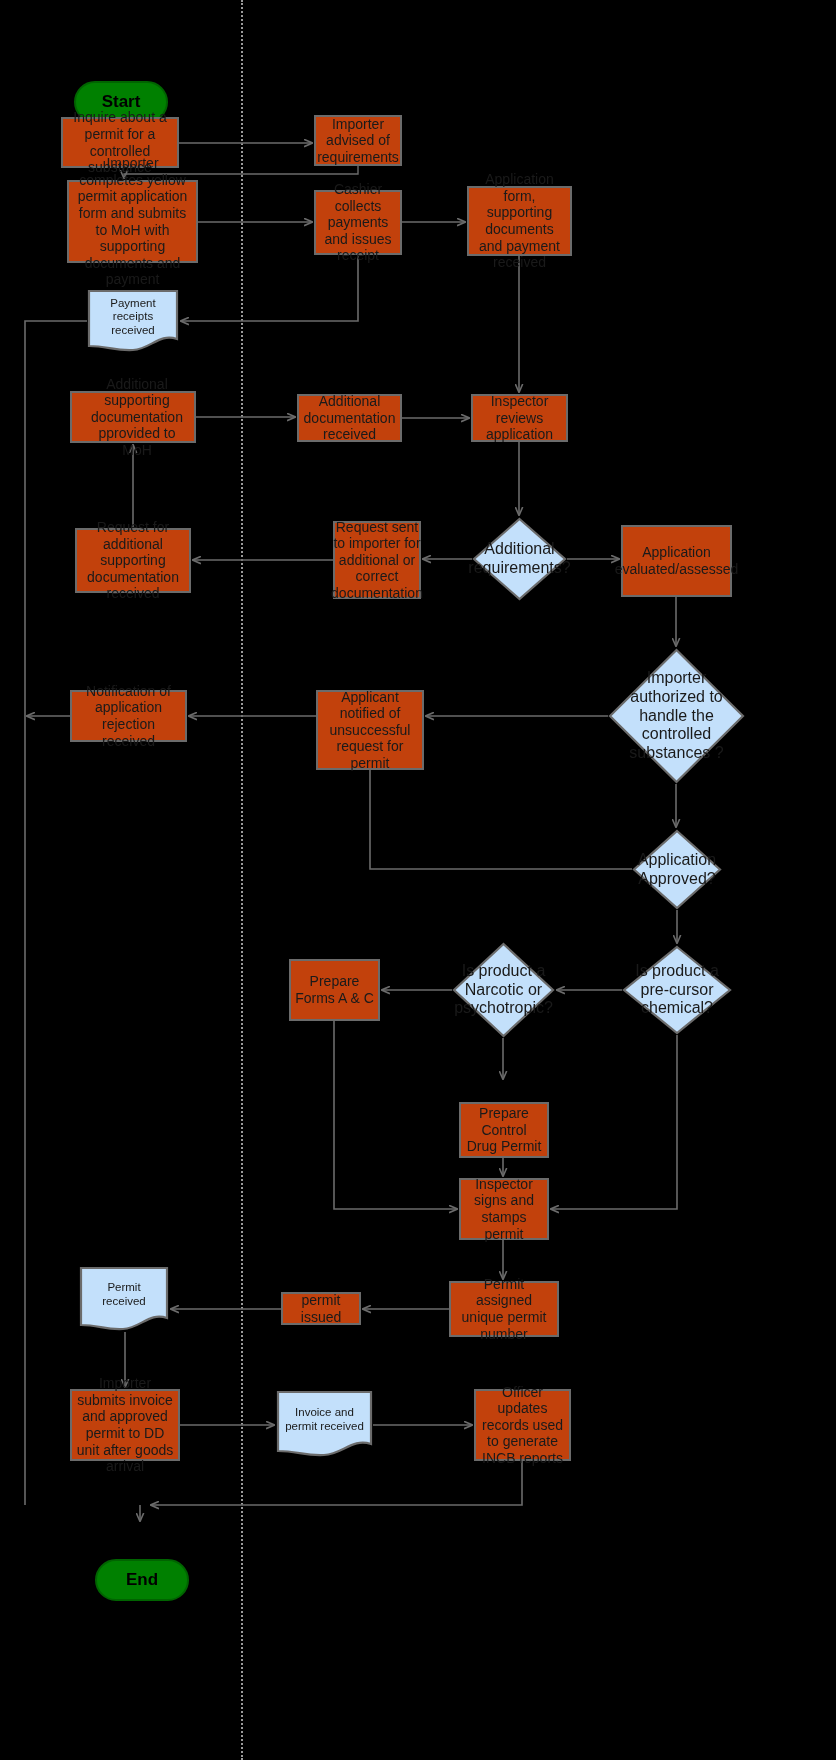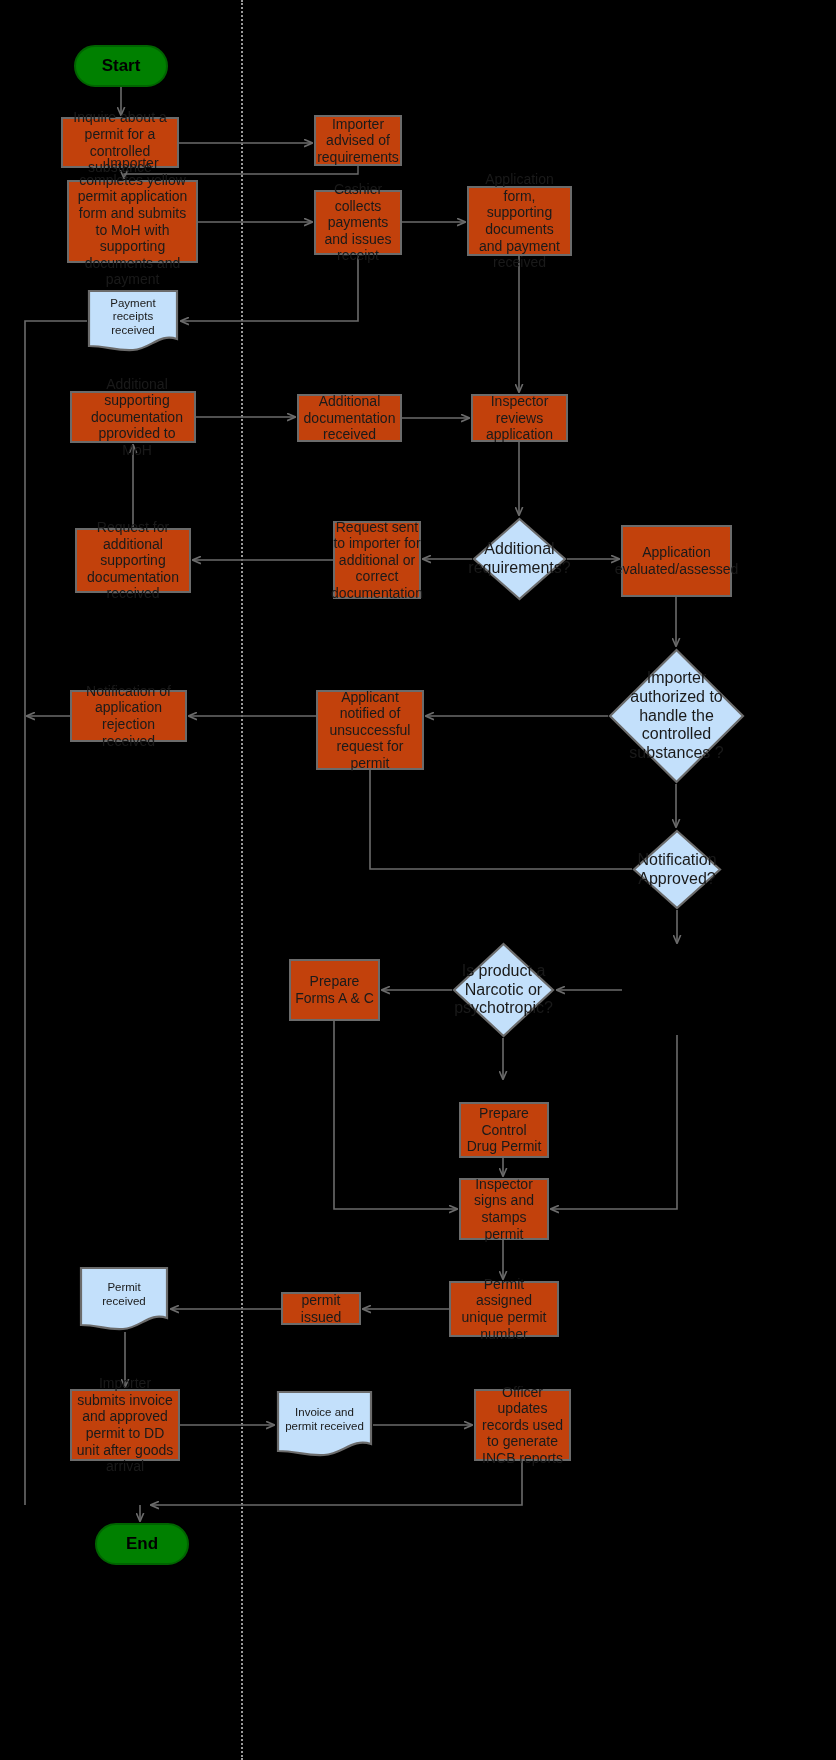--- a/index.html
+++ b/index.html
@@ -8,21 +8,21 @@
        font-family:"Liberation Sans","DejaVu Sans",sans-serif;}
   #canvas{position:absolute;left:0;top:0;width:836px;height:1760px;}
   svg.edges{position:absolute;left:0;top:0;width:836px;height:1760px;pointer-events:none;}
 
   .node{position:absolute;box-sizing:border-box;display:flex;align-items:center;
         justify-content:center;text-align:center;color:#1a1a1a;line-height:1.18;}
 
   .proc{background:#c2410c;border:2px solid #6b6b6b;font-size:14px;padding:2px 4px;}
 
   .term{background:#008000;border:2px solid #006400;border-radius:22px;
-        color:#000;font-weight:bold;font-size:17px;}
+        color:#000;font-weight:bold;font-size:17px;margin-top:36px;}
 
   .diamond{background:transparent;border:0;font-size:16px;text-align:center;}
   .diamond .dlabel{position:relative;z-index:2;padding:0 4px;}
   .diamond .dshape{position:absolute;left:0;top:0;width:100%;height:100%;z-index:1;}
 
   .docn{background:transparent;border:0;font-size:11.5px;}
   .docn .dlabel{position:relative;z-index:2;padding:0 6px;margin-bottom:8px;}
   .docn .dshape{position:absolute;left:0;top:0;width:100%;height:100%;z-index:1;}
 
   .lane-divider{position:absolute;top:0;left:241px;width:0;height:1760px;
@@ -197,23 +197,29 @@
     <svg class="dshape" viewBox="0 0 137 136" preserveAspectRatio="none">
       <polygon points="68.5,2 135,68 68.5,134 2,68" fill="#c3e0fb" stroke="#6b6b6b" stroke-width="2.2"></polygon>
     </svg>
     <span class="dlabel">Importer authorized to handle the controlled substances ?</span>
   </div>
 
   <div class="node diamond" style="left:632px;top:829px;width:90px;height:81px;">
     <svg class="dshape" viewBox="0 0 90 81" preserveAspectRatio="none">
       <polygon points="45,2 88,40.5 45,79 2,40.5" fill="#c3e0fb" stroke="#6b6b6b" stroke-width="2.2"></polygon>
     </svg>
-    <span class="dlabel">Notification Approved?</span>
-  </div>
-
+    <span class="dlabel">Application Approved?</span>
+  </div>
+
+  <div class="node diamond" style="left:622px;top:945px;width:110px;height:90px;">
+    <svg class="dshape" viewBox="0 0 110 90" preserveAspectRatio="none">
+      <polygon points="55,2 108,45 55,88 2,45" fill="#c3e0fb" stroke="#6b6b6b" stroke-width="2.2"></polygon>
+    </svg>
+    <span class="dlabel">Is product a pre-cursor chemical?</span>
+  </div>
 
   <div class="node diamond" style="left:452px;top:942px;width:103px;height:96px;">
     <svg class="dshape" viewBox="0 0 103 96" preserveAspectRatio="none">
       <polygon points="51.5,2 101,48 51.5,94 2,48" fill="#c3e0fb" stroke="#6b6b6b" stroke-width="2.2"></polygon>
     </svg>
     <span class="dlabel">Is product a Narcotic or psychotropic?</span>
   </div>
 
   <div class="node proc" style="left:289px;top:959px;width:91px;height:62px;">
     <span>Prepare Forms A &amp; C</span>

